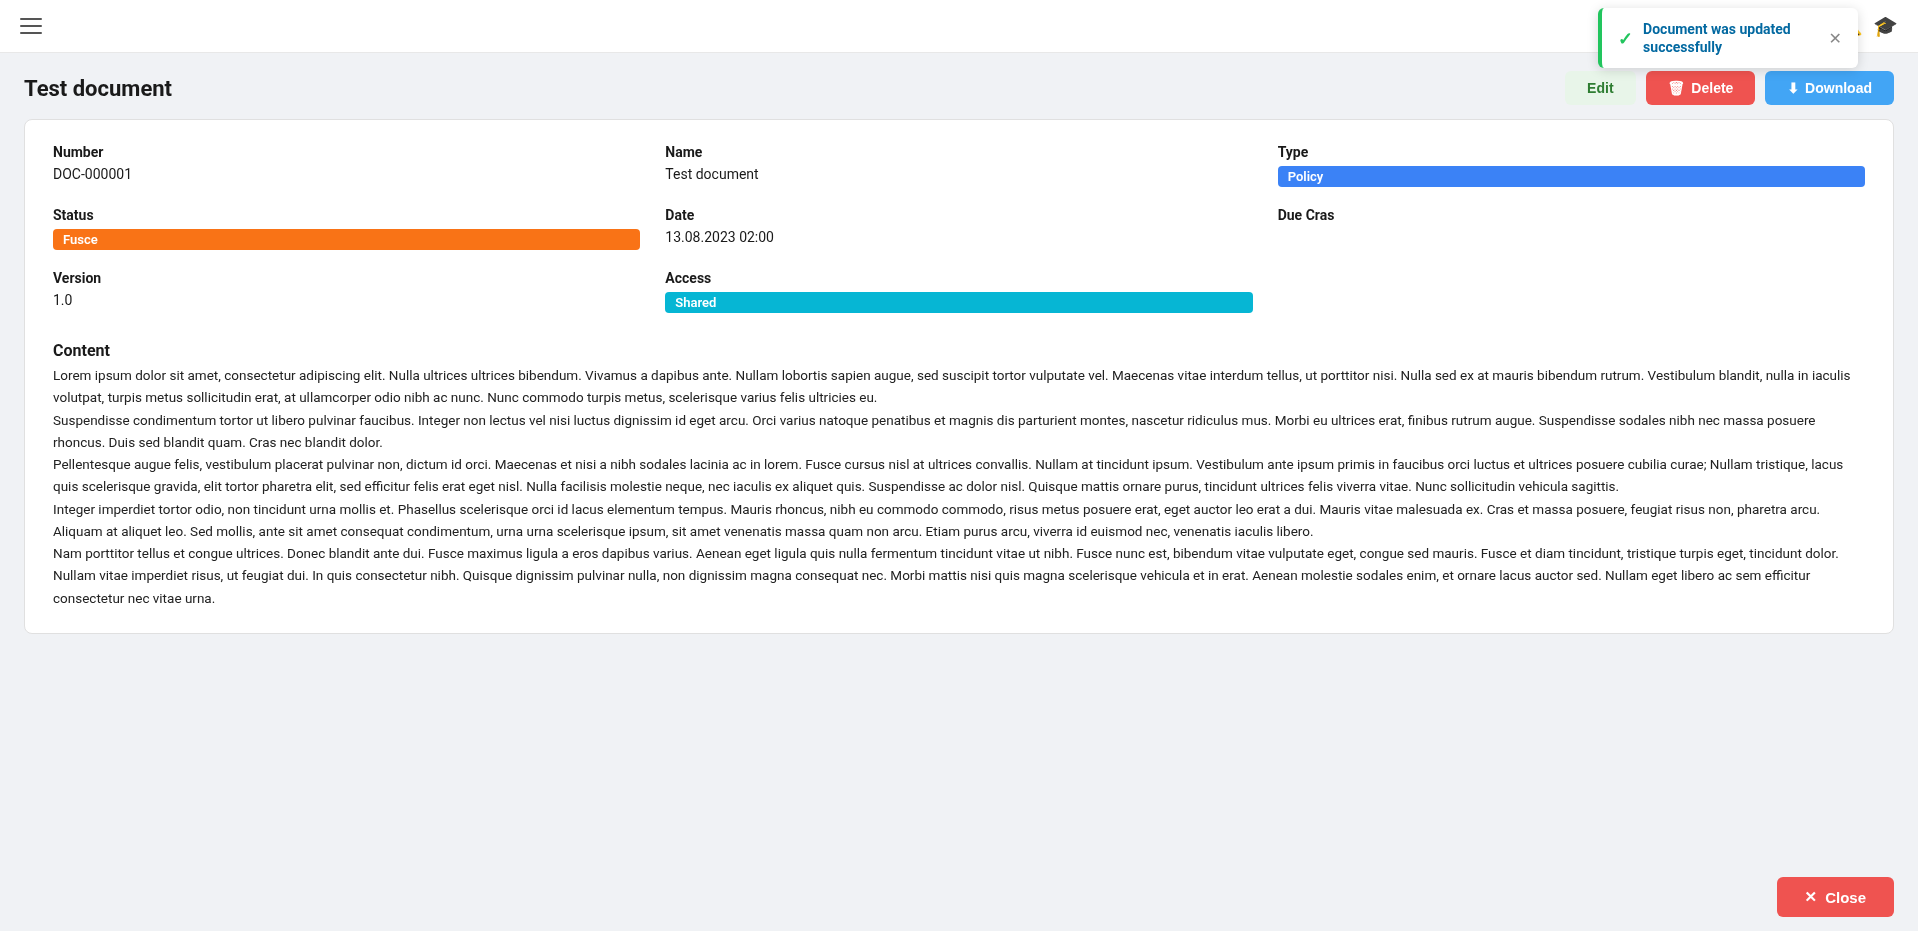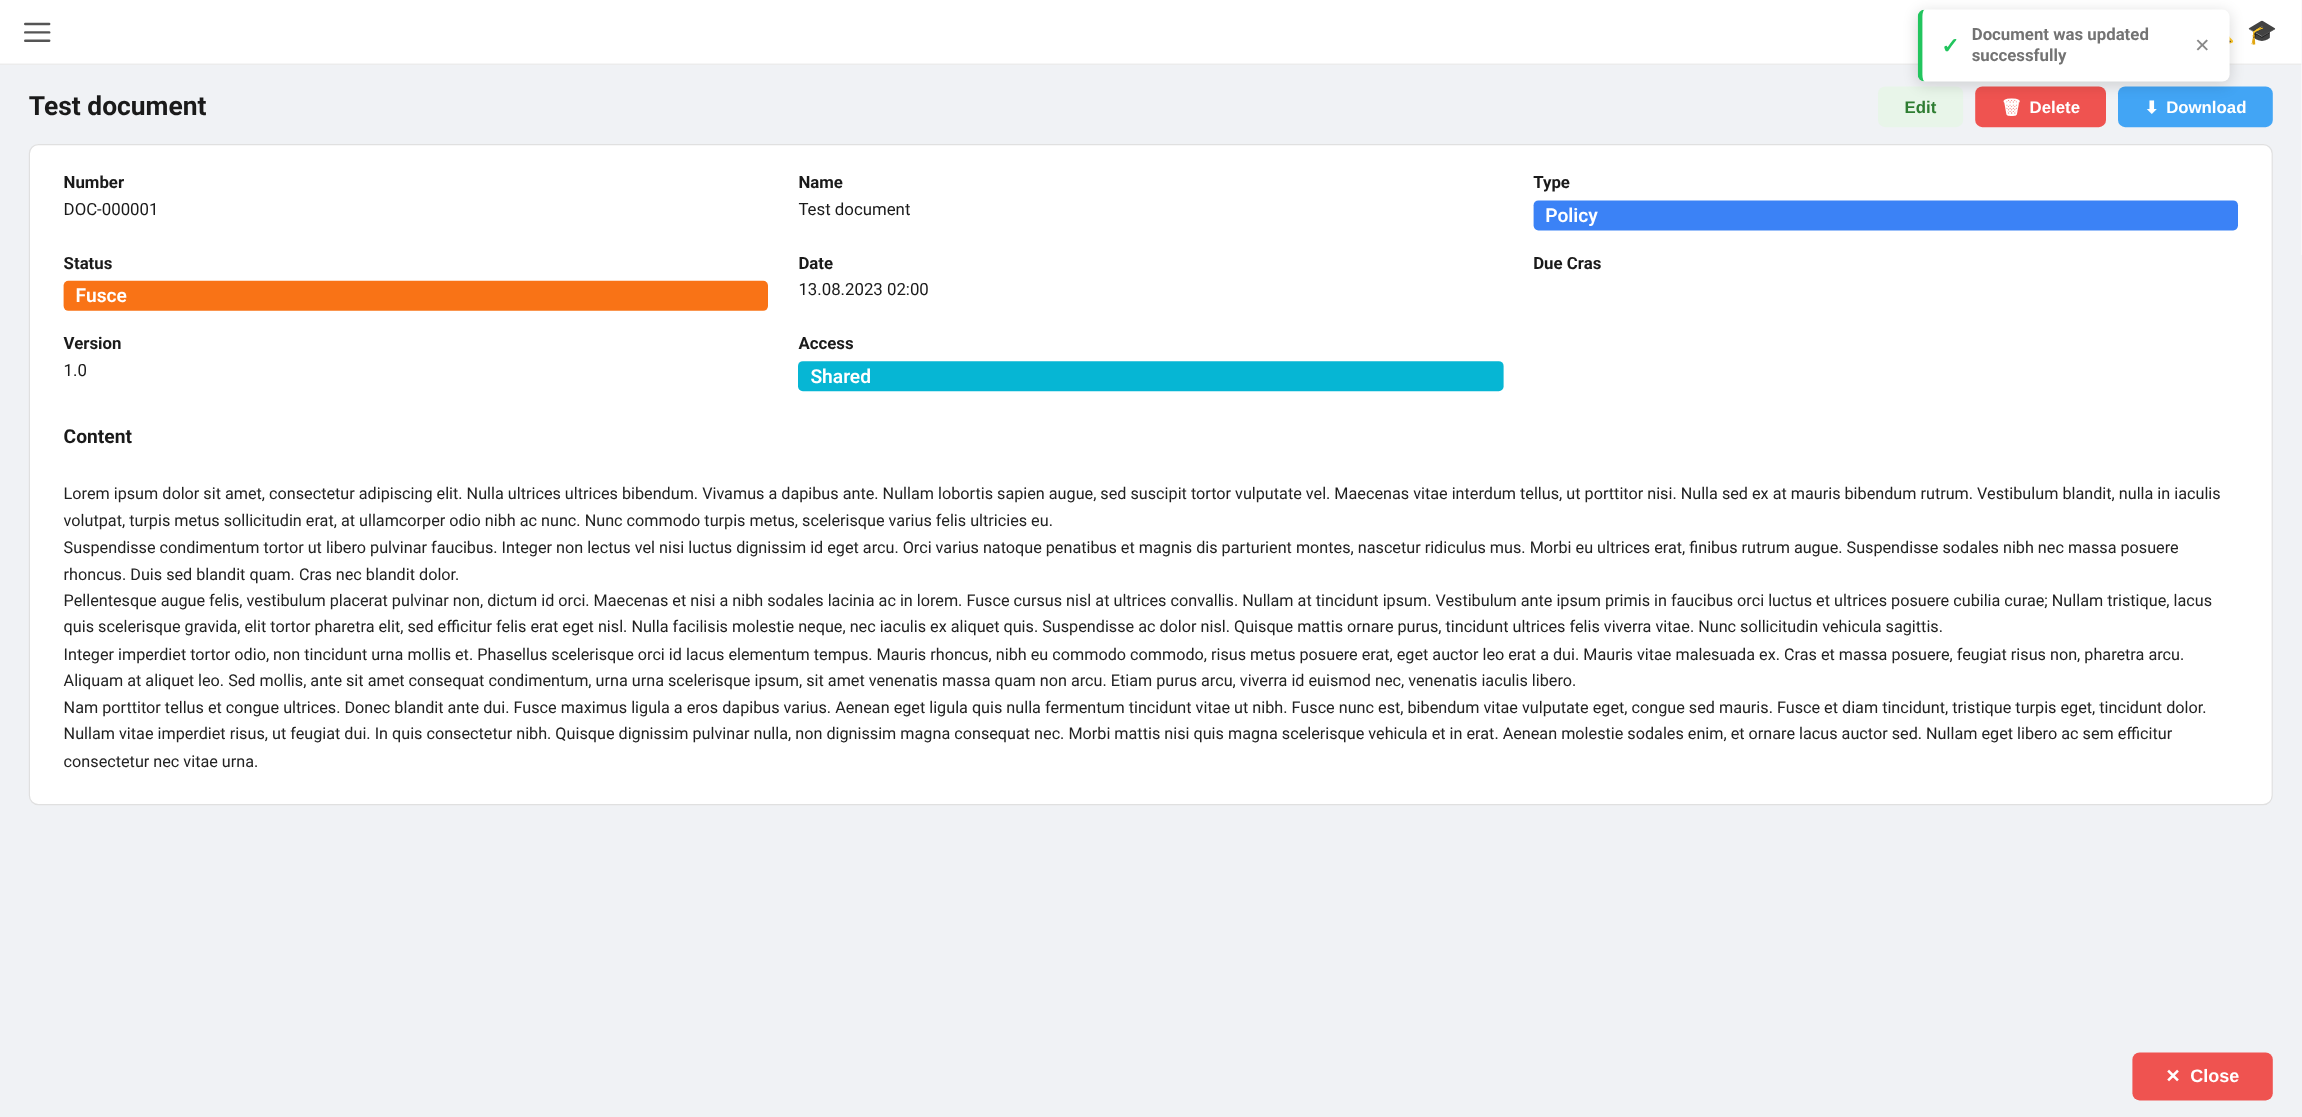--- a/index.html
+++ b/index.html
@@ -61,21 +61,21 @@
       box-shadow: 0 2px 12px rgba(0,0,0,0.15);
       z-index: 100;
       min-width: 260px;
     }
     .toast-check {
       color: #22c55e;
       font-size: 18px;
       font-weight: bold;
     }
     .toast-text {
-      color: #737373;
+      color: #0369a1;
       font-weight: 700;
       font-size: 14px;
       line-height: 1.3;
     }
     .toast-close {
       margin-left: auto;
       background: none;
       border: none;
       cursor: pointer;
       color: #888;
@@ -162,21 +162,21 @@
       color: #1a1a1a;
     }
     .field-value {
       font-size: 14px;
       color: #1a1a1a;
     }
     .badge {
       display: inline-block;
       border-radius: 4px;
       padding: 3px 10px;
-      font-size: 16px;
+      font-size: 13px;
       font-weight: 600;
     }
     .badge-orange {
       background: #f97316;
       color: #fff;
     }
     .badge-blue {
       background: #3b82f6;
       color: #fff;
     }
@@ -188,21 +188,21 @@
       background: #06b6d4;
       color: #fff;
     }
 
     
     .content-section {}
     .content-heading {
       font-weight: 700;
       font-size: 16px;
       color: #1a1a1a;
-      margin-bottom: 28px;
+      margin-bottom: 4px;
     }
     .content-body {
       font-size: 13.5px;
       color: #222;
       line-height: 1.65;
     }
 
     
     .footer {
       position: fixed;

